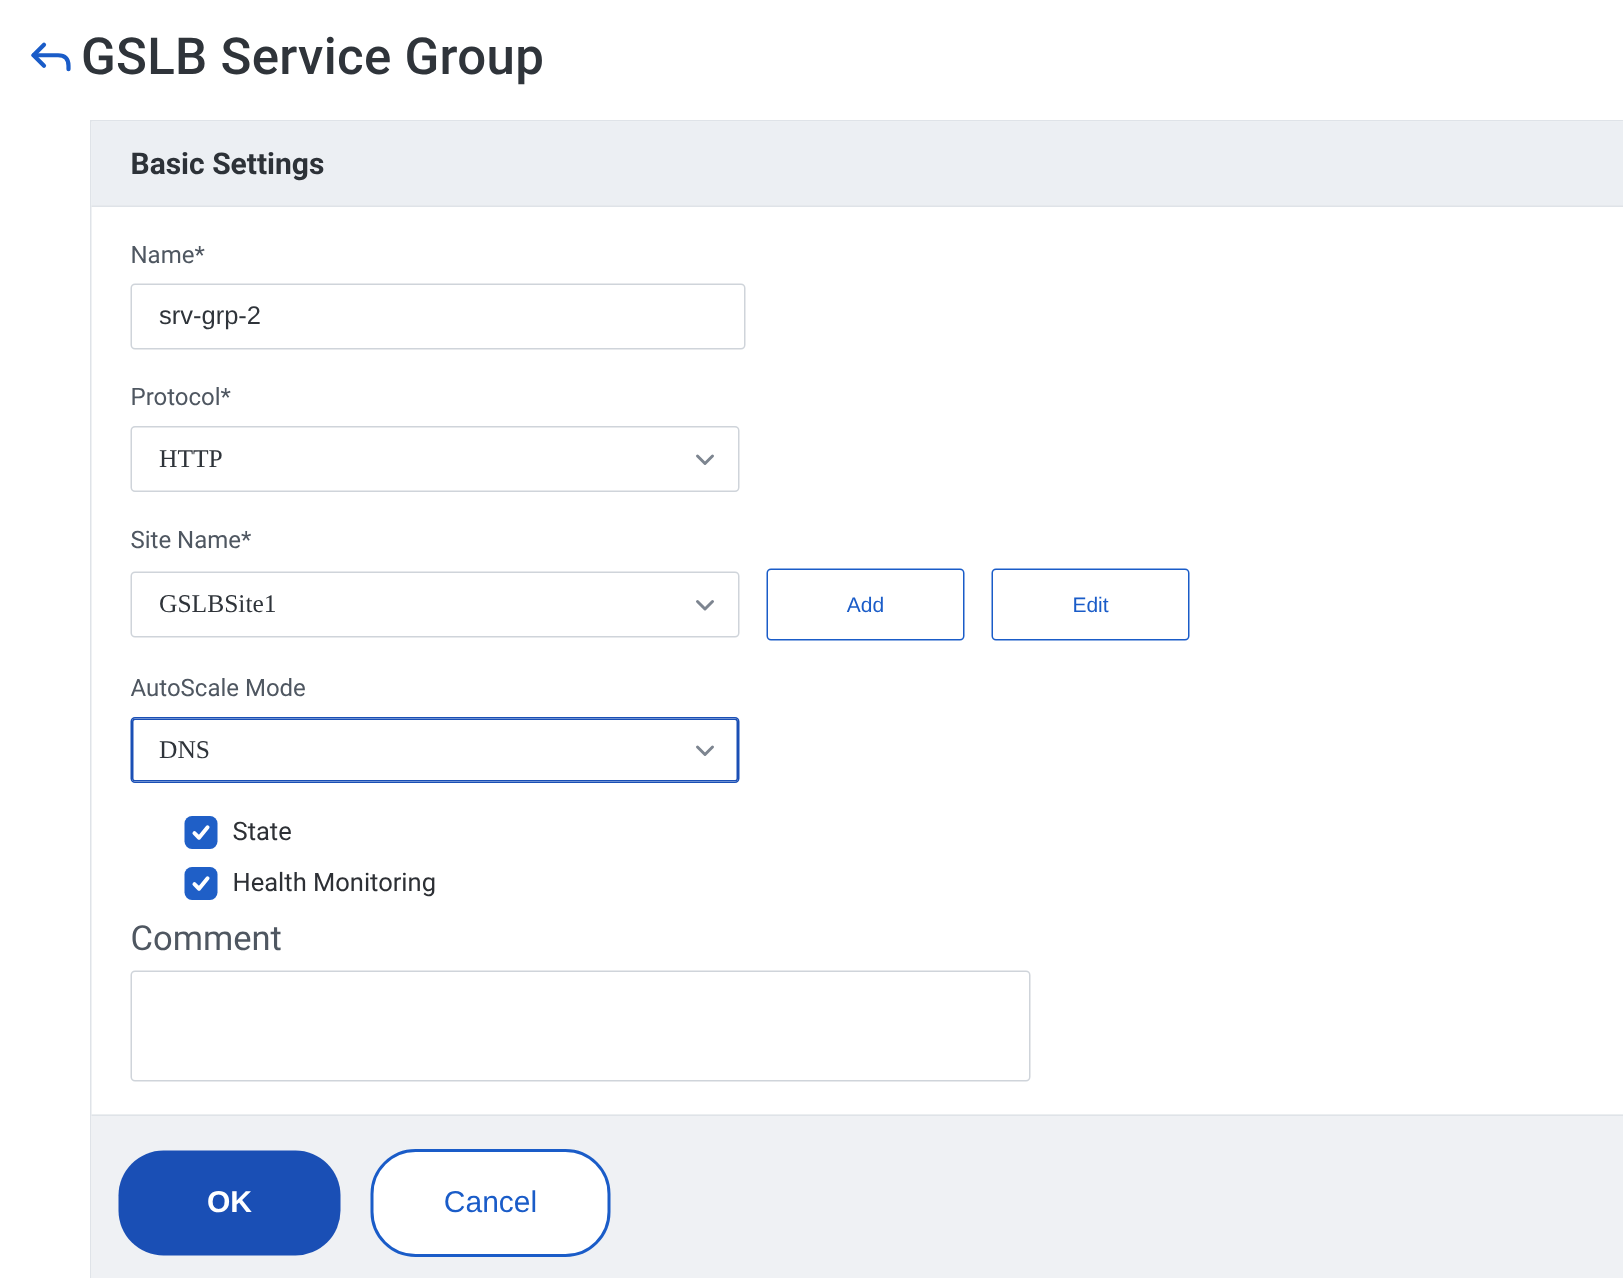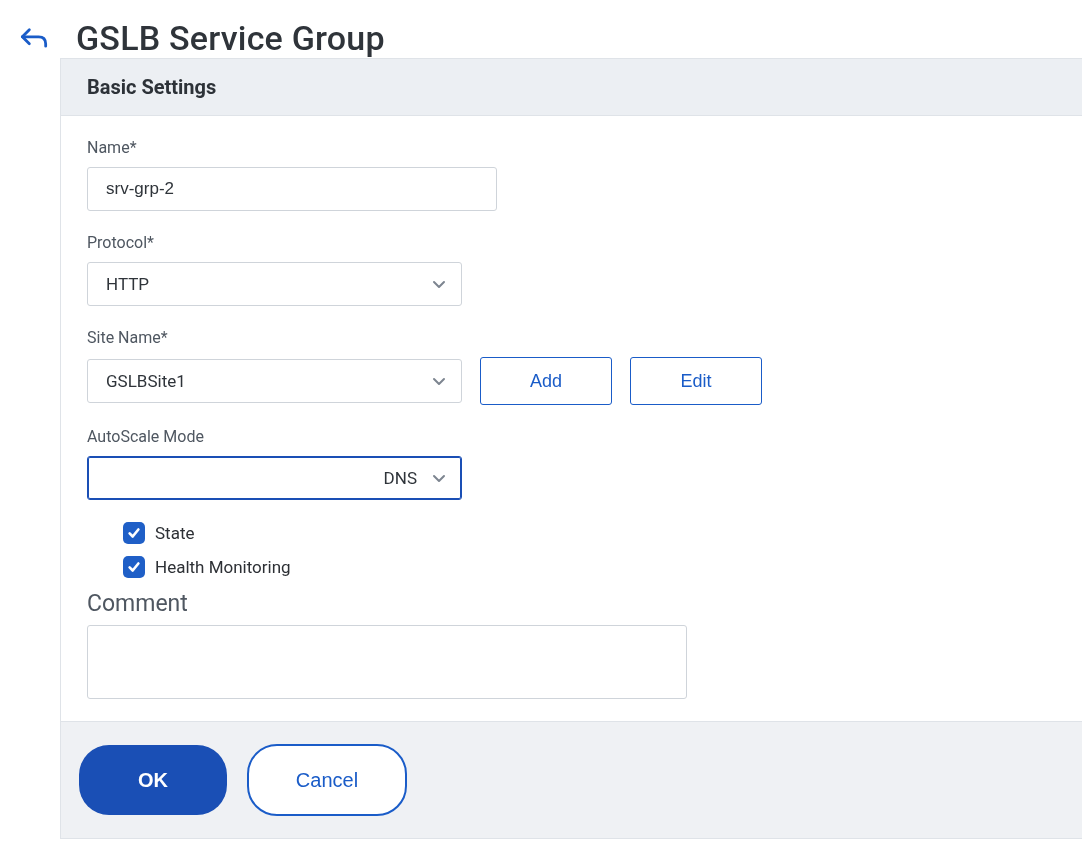--- a/index.html
+++ b/index.html
@@ -23,21 +23,22 @@
     width:1082px;
     height:852px;
     overflow:hidden;
   }
   .page{
     padding:18px 0 0 18px;
   }
   .title-row{
     display:flex;
     align-items:center;
-    gap:28px;
+    gap:6px;
+    margin-bottom:22px;
     margin-left:2px;
   }
   .back-btn{
     color:var(--blue);
     display:inline-flex;
     align-items:center;
     cursor:pointer;
   }
   .back-btn svg{width:28px;height:24px;}
   .page-title{
@@ -75,42 +76,42 @@
     border-radius:3px;
     background:var(--white);
     font-size:17px;
     color:#2f343a;
   }
   .text-input{
     width:410px;height:44px;
     padding:0 18px;
   }
   .select{
-    width:375px;height:44px;
+    width:406px;height:44px;
     padding:0 44px 0 18px;
     display:flex;align-items:center;
     position:relative;
     cursor:pointer;
+    font-family:Liberation Serif, serif;
   }
   .select.focused{
     border-color:var(--blue-strong);
     box-shadow:0 0 0 1px var(--blue-strong) inset;
-    justify-content:flex-end;
   }
   .select .chev{
     position:absolute;right:12px;top:50%;transform:translateY(-50%);
     color:#7d8590;
   }
   .chev svg{width:20px;height:20px;display:block;}
   .btn-outline{
     height:48px;min-width:132px;
     border:1px solid var(--blue);
     color:var(--blue);
     background:var(--white);
-    font-size:18px;
+    font-size:14px;
     border-radius:3px;
     display:inline-flex;align-items:center;justify-content:center;
     cursor:pointer;
     padding:0 28px;
   }
   .checks{margin-top:6px;}
   .check-row{
     display:flex;align-items:center;gap:10px;
     margin-bottom:12px;
     font-size:17px;color:#2d3035;padding-left:36px;

